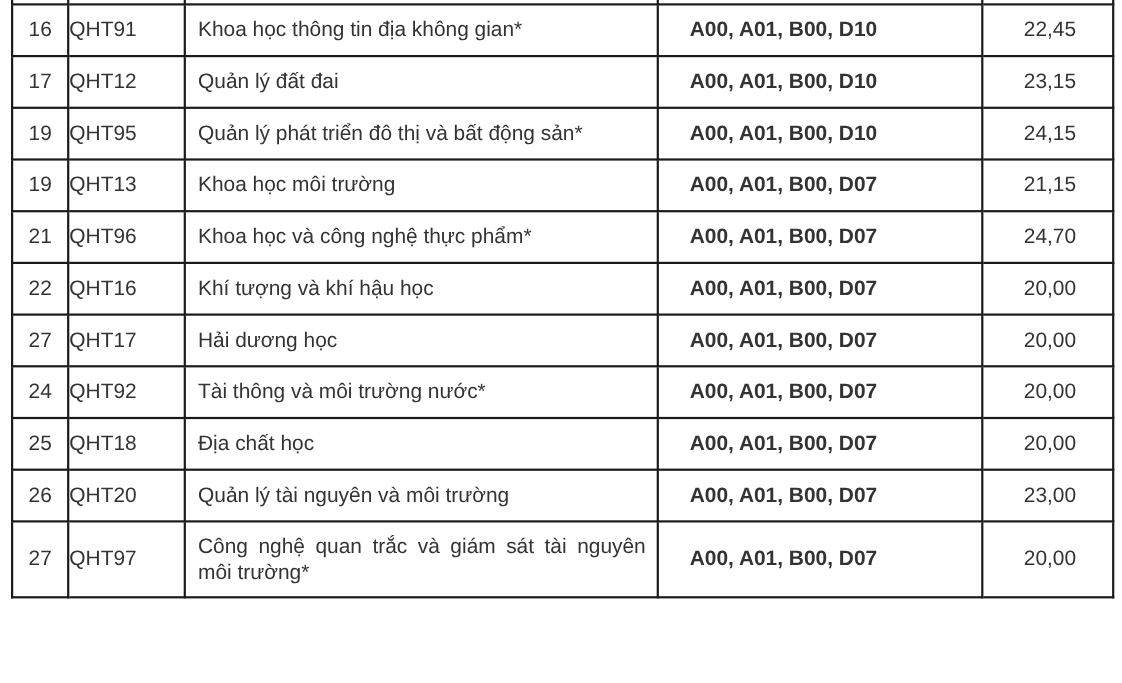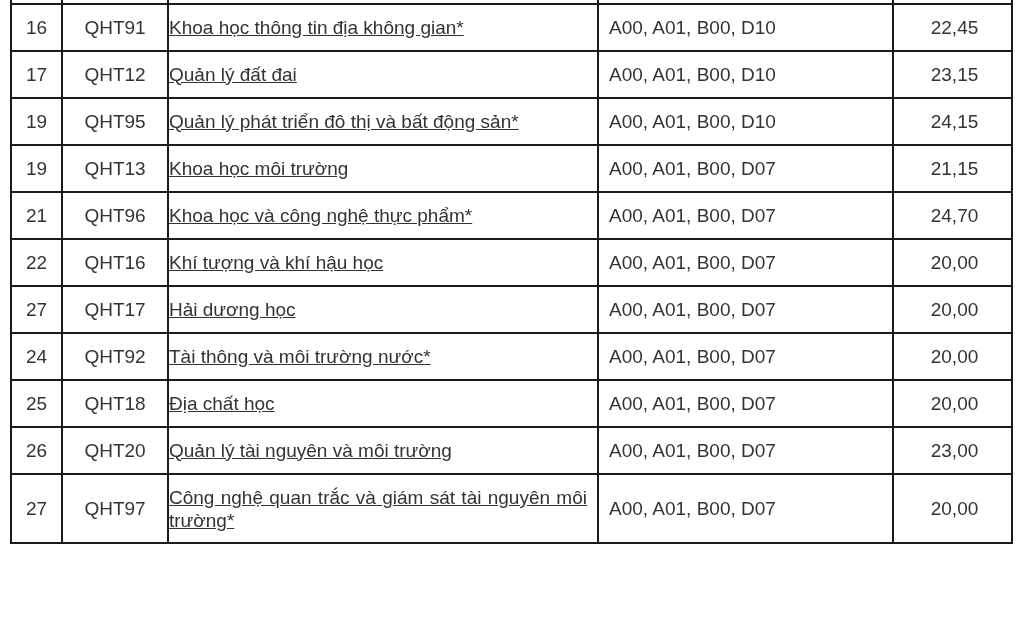--- a/index.html
+++ b/index.html
@@ -37,28 +37,27 @@
       height: 45px;
       padding: 0;
       vertical-align: middle;
       line-height: 22px;
     }
     tr.top-stub td {
       height: 4px;
       border-top: none;
     }
     td.stt { text-align: center; }
-    td.code { text-align: center; }
+    td.code { text-align: left; }
     td.name {
-      padding-left: 0;
+      padding-left: 11px;
       padding-right: 10px;
       text-align: justify;
-      text-decoration: underline;
     }
-    td.combo { padding-left: 10px; }
+    td.combo { padding-left: 28px; font-weight: bold; }
     td.score { text-align: center; padding-left: 4px; }
     tr.tall td { height: 67px; }
     tr.tall td.name { line-height: 23px; }
   </style>
 </head>
 <body>
 
 <div class="table-wrap">
   <table>
     <colgroup>

